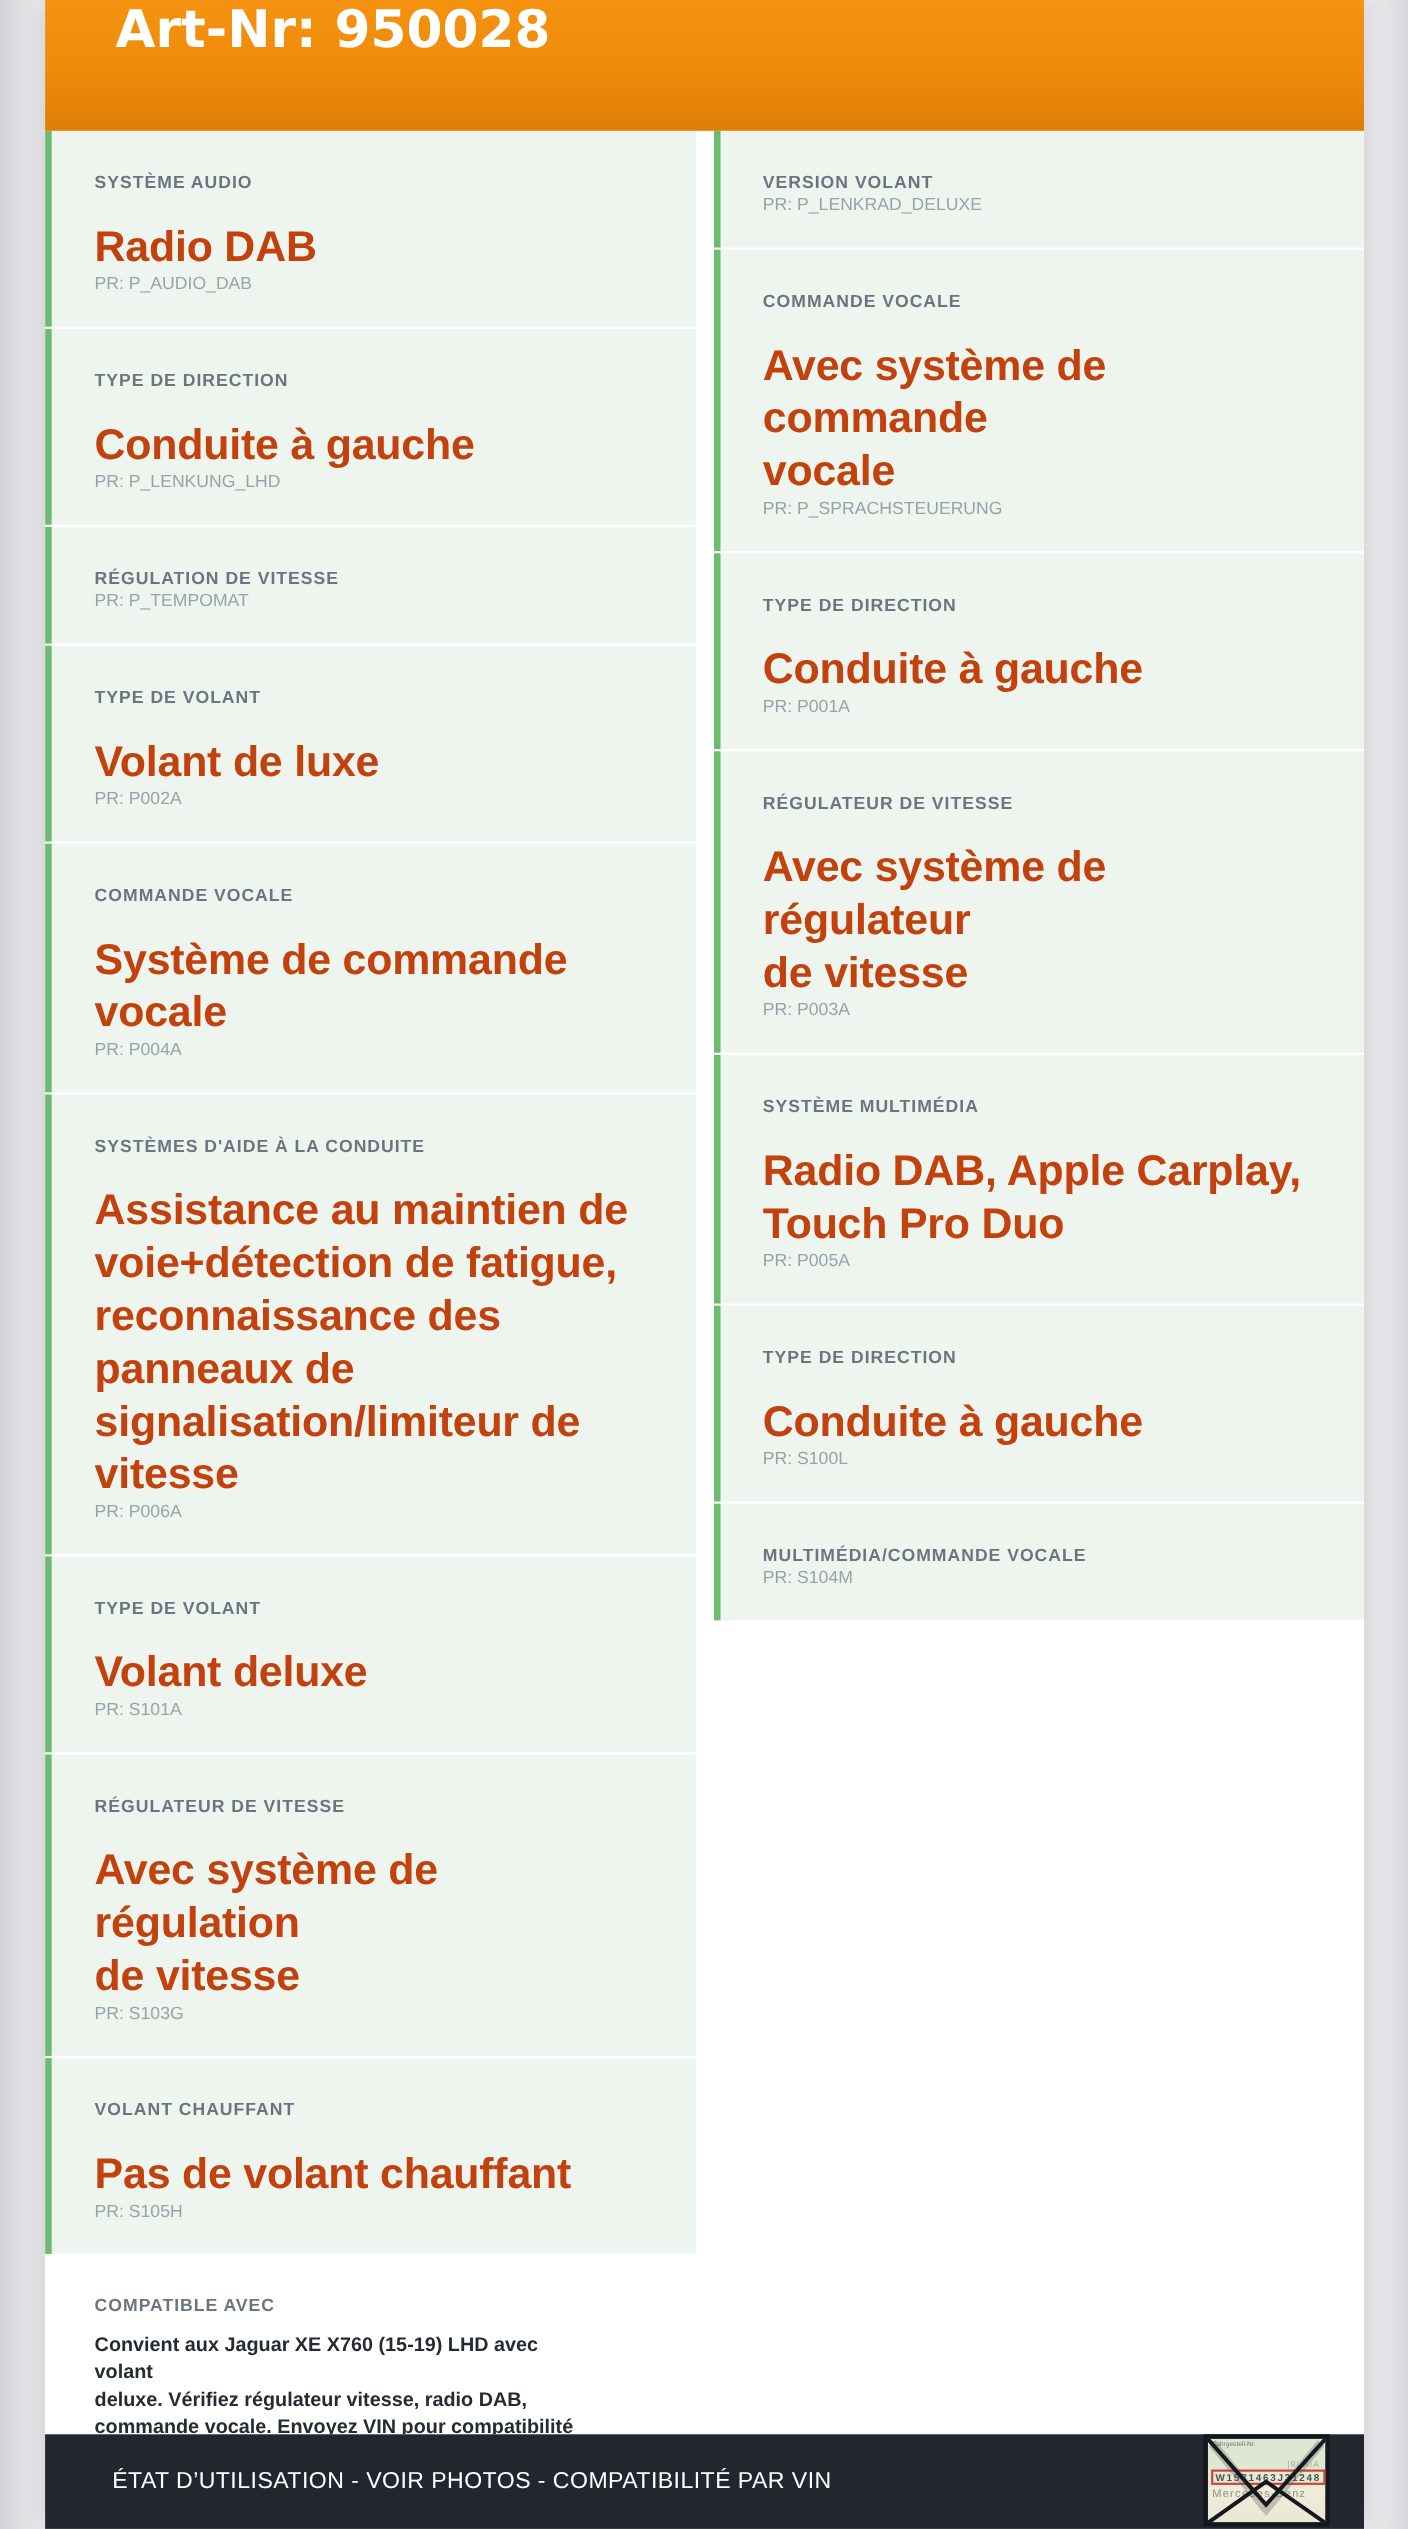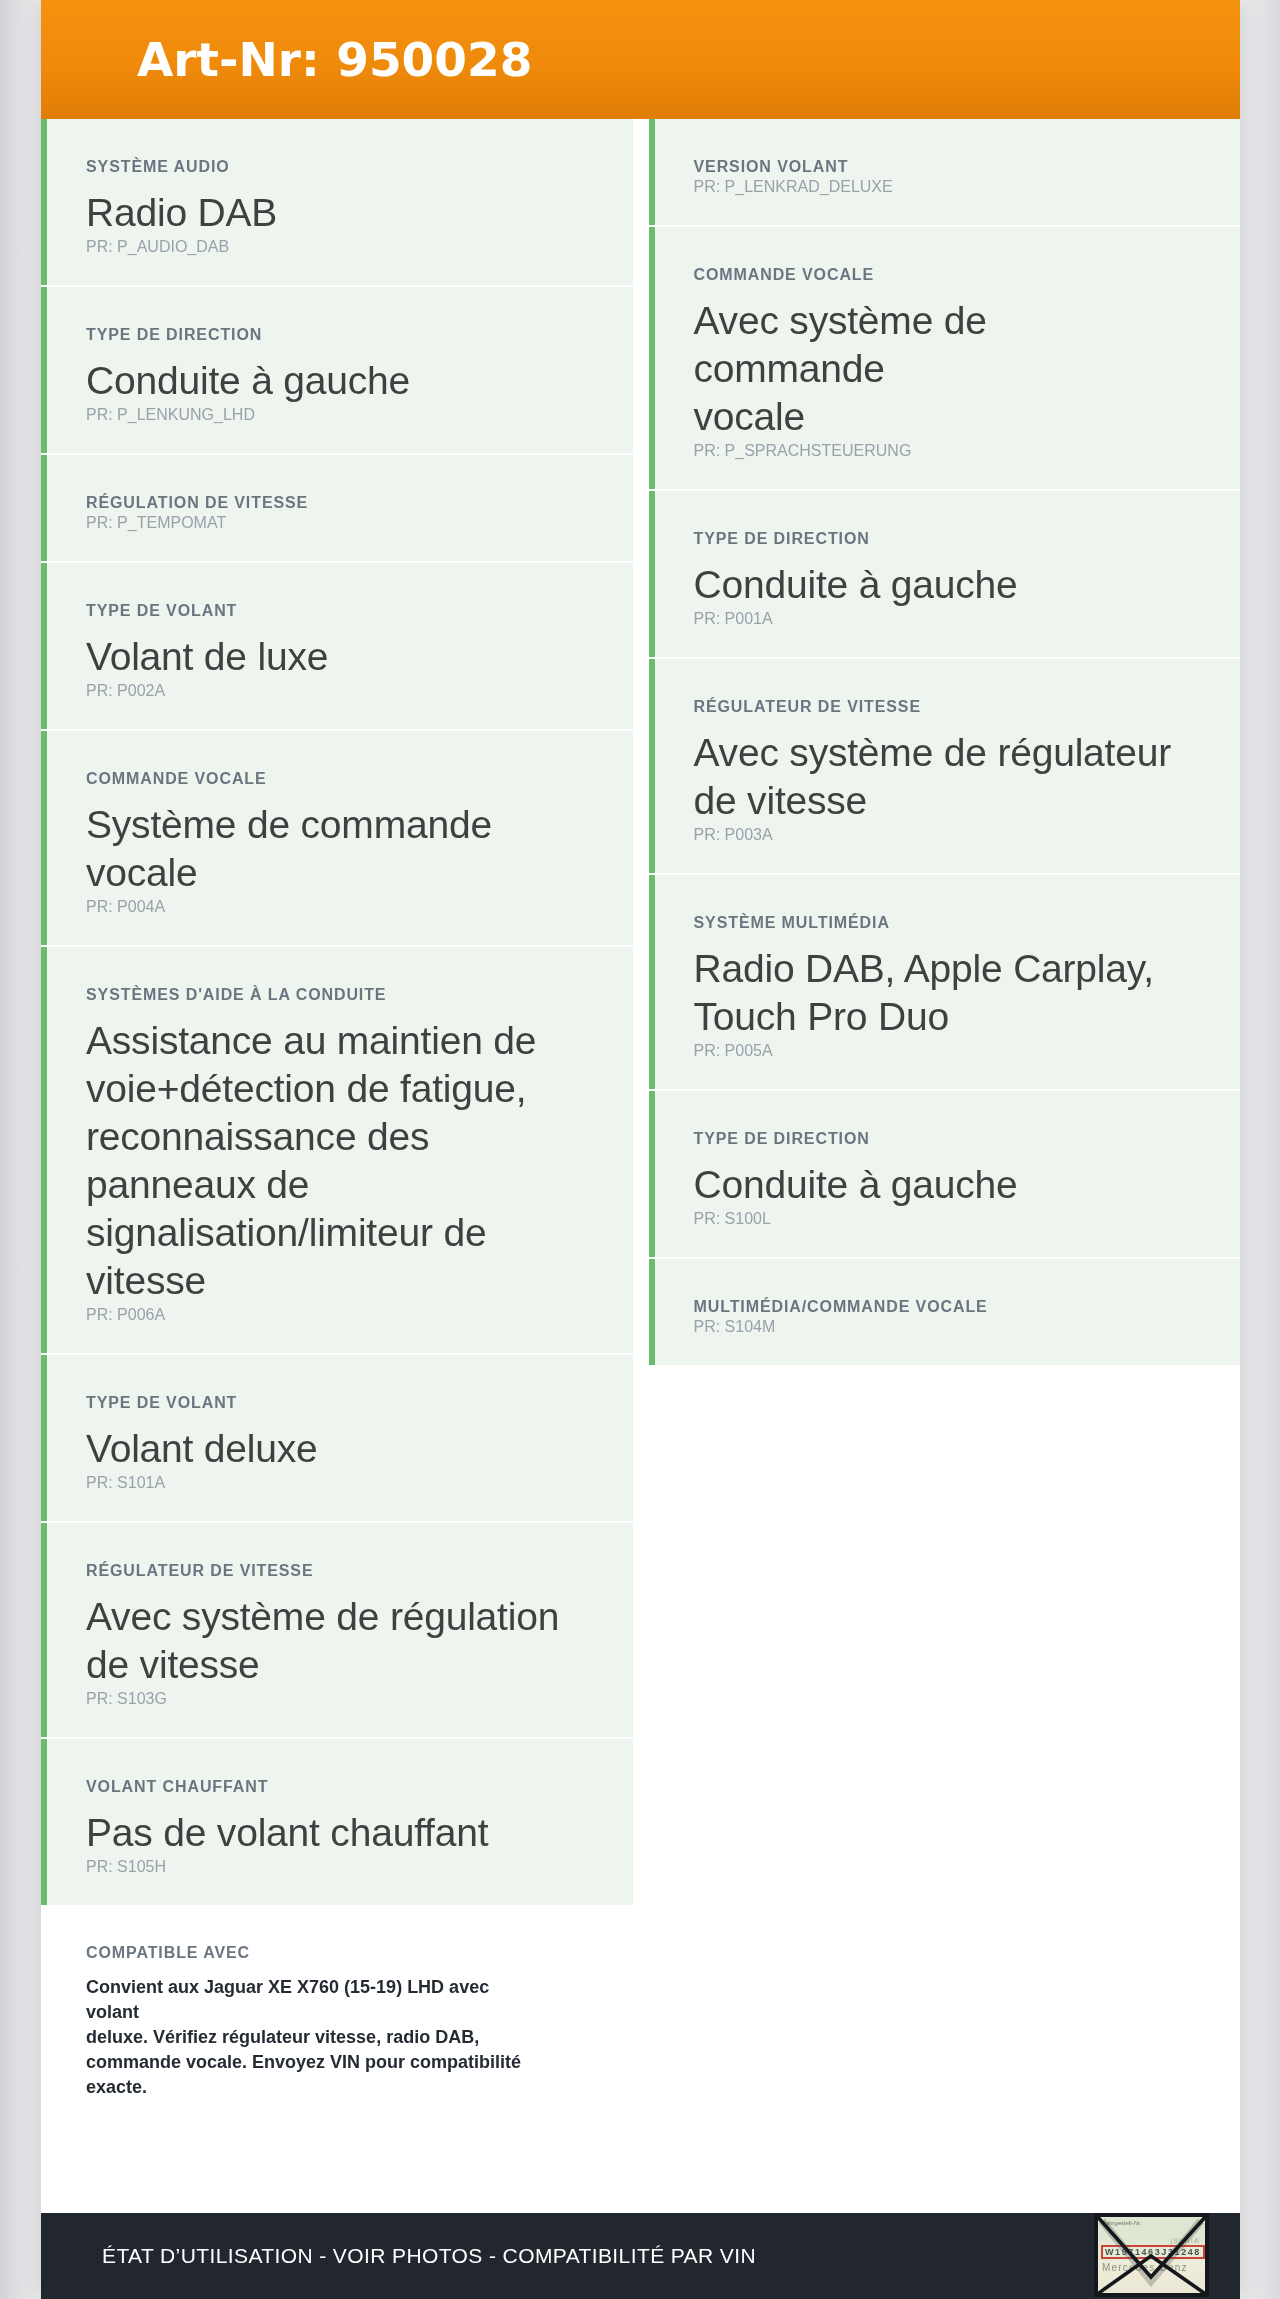--- a/index.html
+++ b/index.html
@@ -8,21 +8,21 @@
     background:linear-gradient(to right,#d2d2d6 0px,#f2f2f4 44px,#f2f2f4 1238px,#d8d8dc 1280px);
   }
   .sheet{
     position:absolute; left:41px; top:0; width:1199px; height:2299px;
     background:#ffffff; display:flex; flex-direction:column;
     box-shadow:0 0 22px rgba(40,40,50,.22);
   }
   .header{
     height:119px; flex:0 0 119px;
     background:linear-gradient(180deg,#f5920f 0%,#ef8a0b 55%,#e07d05 100%);
-    display:flex; align-items:center; padding-left:96px;
+    display:flex; padding-left:64px;
   }
   .header h1{
     font-family:"DejaVu Sans", sans-serif;
     font-size:47px; font-weight:bold; color:#ffffff; letter-spacing:0px;
   }
   .content{
     flex:1 1 auto; overflow:hidden;
     display:grid; grid-template-columns:1fr 1fr; column-gap:16px;
     background:#ffffff;
   }
@@ -31,22 +31,22 @@
     flex:0 0 auto;
     background:#eef5ef;
     border-left:6px solid #6bbc6f;
     padding:38px 55px 28px 39px;
   }
   .card .label{
     font-size:16px; font-weight:bold; color:#6b7580;
     letter-spacing:0.9px; line-height:20px; text-transform:uppercase;
   }
   .card .title{
-    margin-top:12px;
-    font-size:39px; font-weight:normal; color:#404040;
+    margin-top:24px;
+    font-size:39px; font-weight:bold; color:#c2410c;
     line-height:48px; white-space:pre-line; letter-spacing:-0.2px;
   }
   .card .pr{
     font-size:16px; color:#99a1ab; line-height:20px;
   }
   .card.compat{
     flex:1 1 auto;
     background:#ffffff; border-left:none;
     padding:36px 90px 30px 45px;
   }

